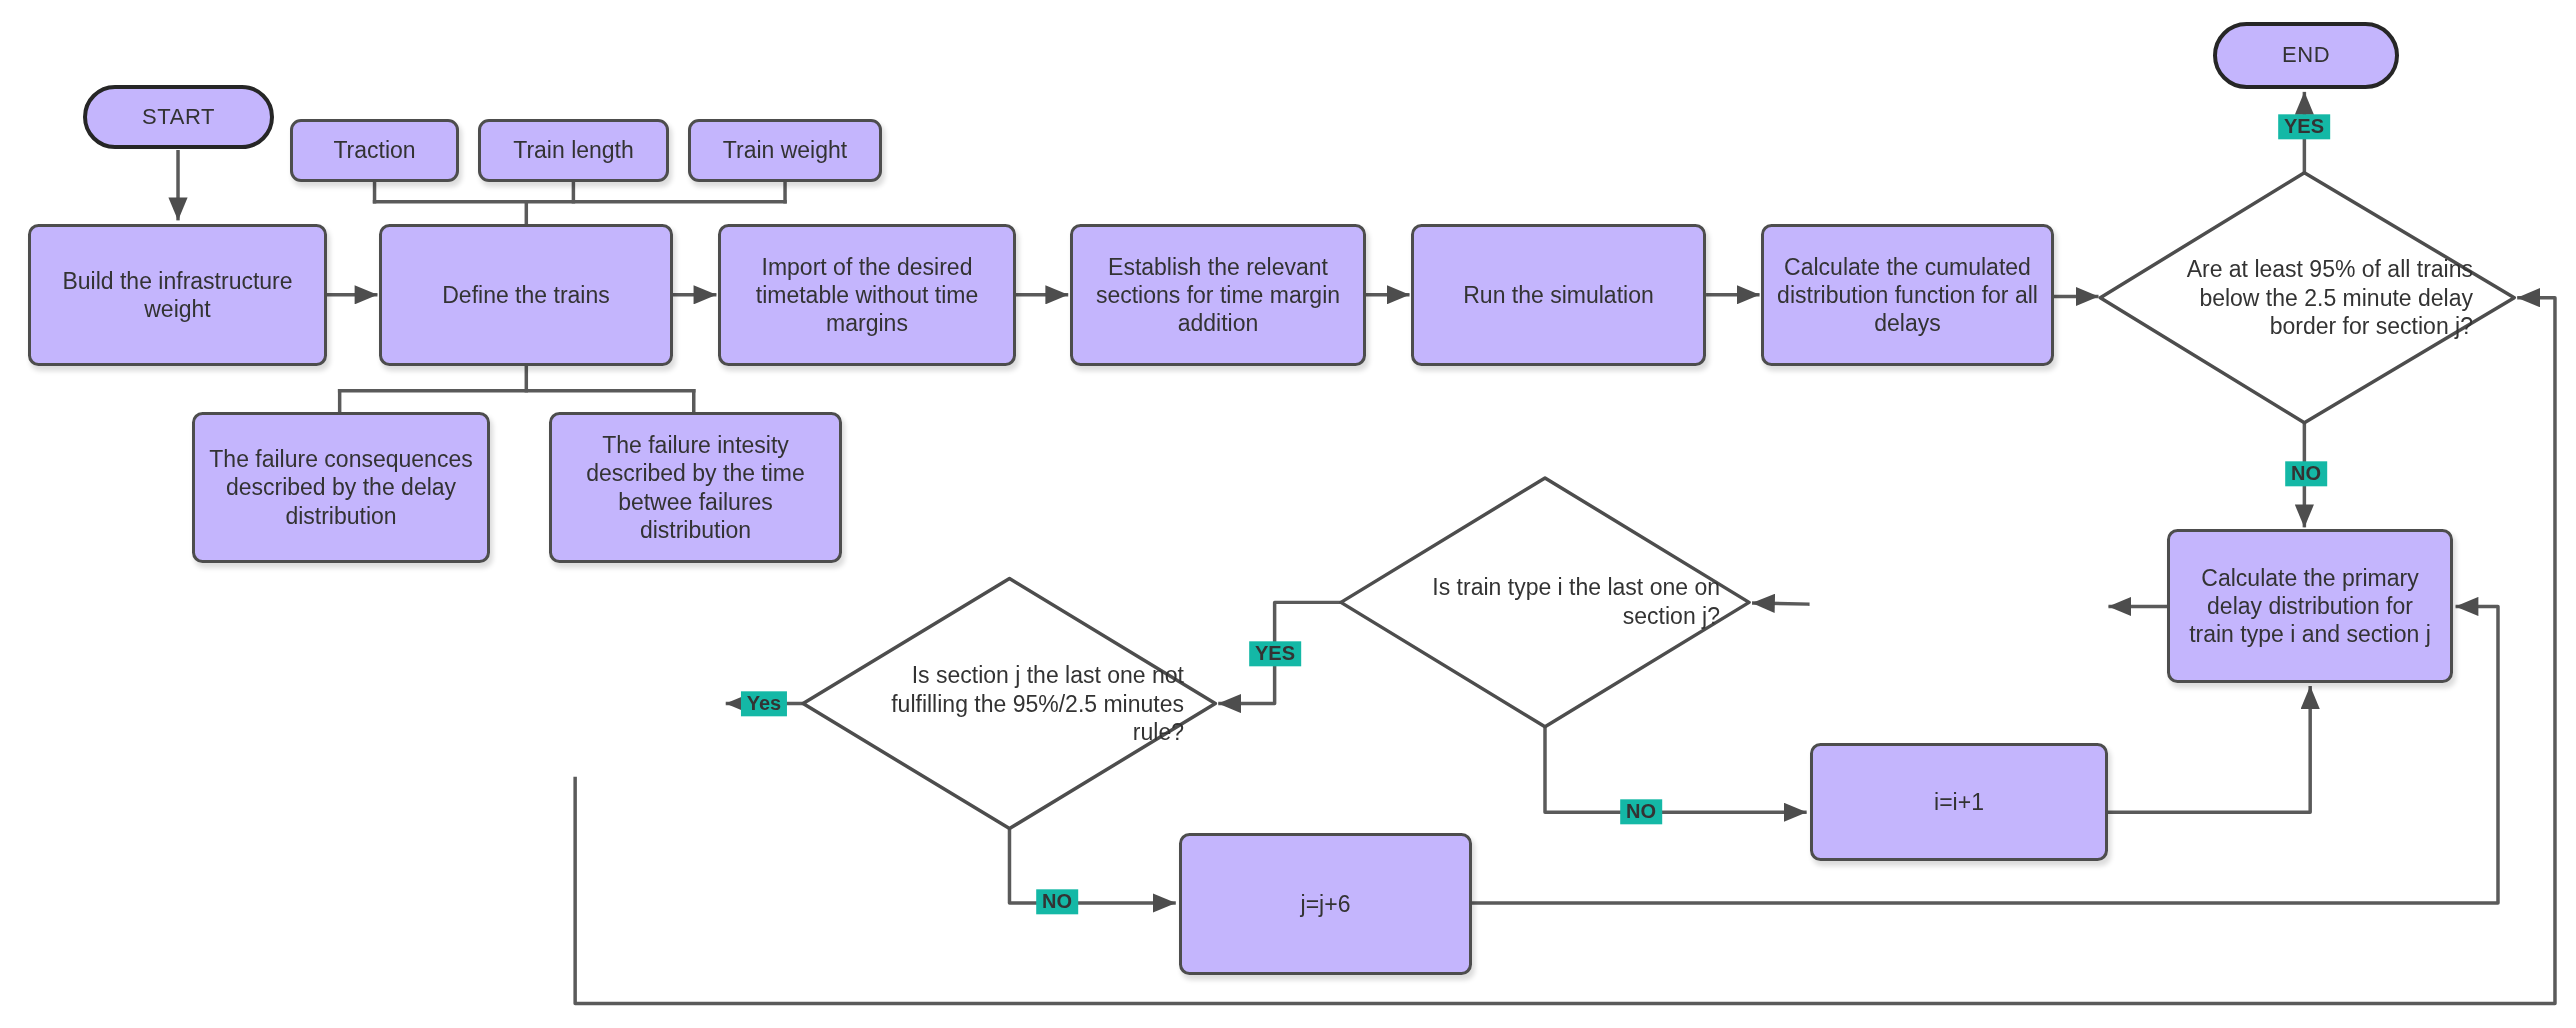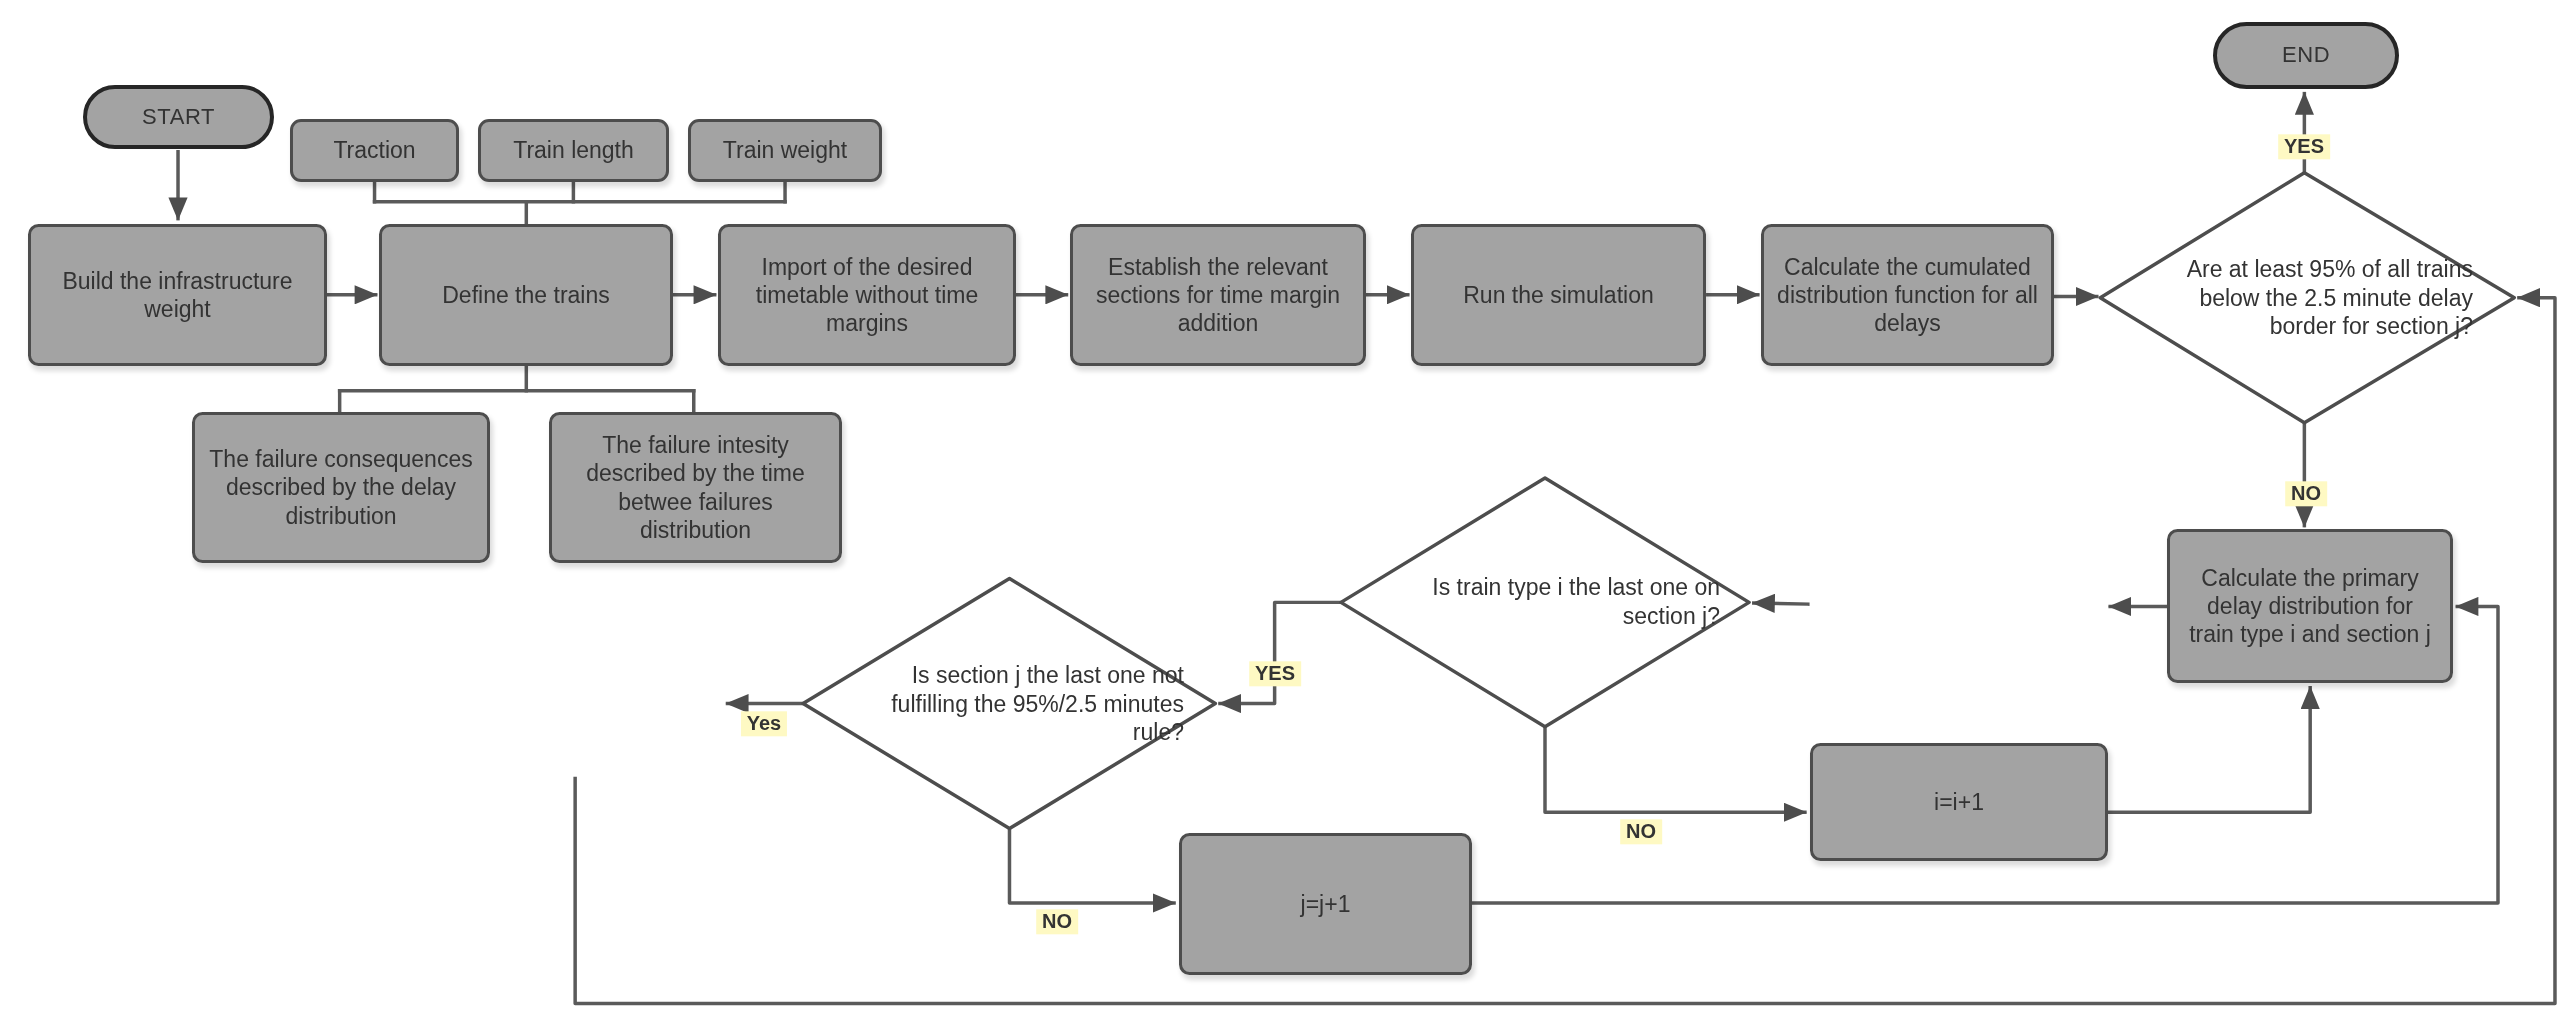--- a/index.html
+++ b/index.html
@@ -6,35 +6,35 @@
   #canvas{
     position:relative;
     width:2576px;height:1028px;
     background:#ffffff;
     font-family:"Liberation Sans","DejaVu Sans",sans-serif;
     overflow:hidden;
   }
   #edges{position:absolute;left:0;top:0;width:2576px;height:1028px;}
   .node{
     position:absolute;box-sizing:border-box;
-    background:#a3a3a3;border:3.5px solid #4d4d4d;border-radius:10.5px;
+    background:#c4b5fd;border:3.5px solid #4d4d4d;border-radius:10.5px;
     display:flex;align-items:center;justify-content:center;
     text-align:center;color:#333333;font-size:23px;line-height:1.22;
     padding:5.8px 11.6px;box-shadow:2.9px 4.1px 5.2px rgba(0,0,0,0.14);
   }
   .terminator{border-radius:41px;border:4.1px solid #262626;box-shadow:none;font-size:22px;letter-spacing:0.6px;}
   .small{border-radius:11px;}
   .dlabel{
     position:absolute;display:flex;align-items:center;justify-content:center;
     text-align:right;color:#333333;font-size:23px;line-height:1.25;
   }
   .elabel{
     position:absolute;transform:translate(-50%,-50%);
-    background:#fef9c3;padding:1.2px 5.8px;
-    color:#333333;font-size:20px;font-weight:bold;white-space:nowrap;margin-top:20px;
+    background:#14b8a6;padding:1.2px 5.8px;
+    color:#333333;font-size:20px;font-weight:bold;white-space:nowrap;
   }
 </style>
 </head>
 <body>
 
 <div id="canvas">
 
   <svg id="edges" viewBox="0 0 4430 1768" xmlns="http://www.w3.org/2000/svg">
     <defs>
       <marker id="arrow" viewBox="0 0 12 10" refX="11" refY="5" markerWidth="40" markerHeight="33" orient="auto" markerUnits="userSpaceOnUse">
@@ -128,21 +128,21 @@
     <span>The failure intesity described by the time betwee failures distribution</span>
   </div>
 
   <div class="node" style="left:2167px;top:529px;width:286px;height:154px">
     <span>Calculate the primary delay distribution for train type i and section j</span>
   </div>
   <div class="node" style="left:1810px;top:743px;width:298px;height:118px">
     <span>i=i+1</span>
   </div>
   <div class="node" style="left:1179px;top:833px;width:293px;height:142px">
-    <span>j=j+1</span>
+    <span>j=j+6</span>
   </div>
 
   <div class="dlabel" style="left:2136px;top:221px;width:337px;height:154px">Are at least 95% of all trains below the 2.5 minute delay border for section j?</div>
   <div class="dlabel" style="left:1371px;top:544px;width:349px;height:116px">Is train type i the last one on section j?</div>
   <div class="dlabel" style="left:835px;top:634px;width:349px;height:140px">Is section j the last one not fulfilling the 95%/2.5 minutes rule?</div>
 
   <div class="elabel" style="left:2304px;top:127px">YES</div>
   <div class="elabel" style="left:2306px;top:474px">NO</div>
   <div class="elabel" style="left:1275px;top:654px">YES</div>
   <div class="elabel" style="left:1641px;top:812px">NO</div>

